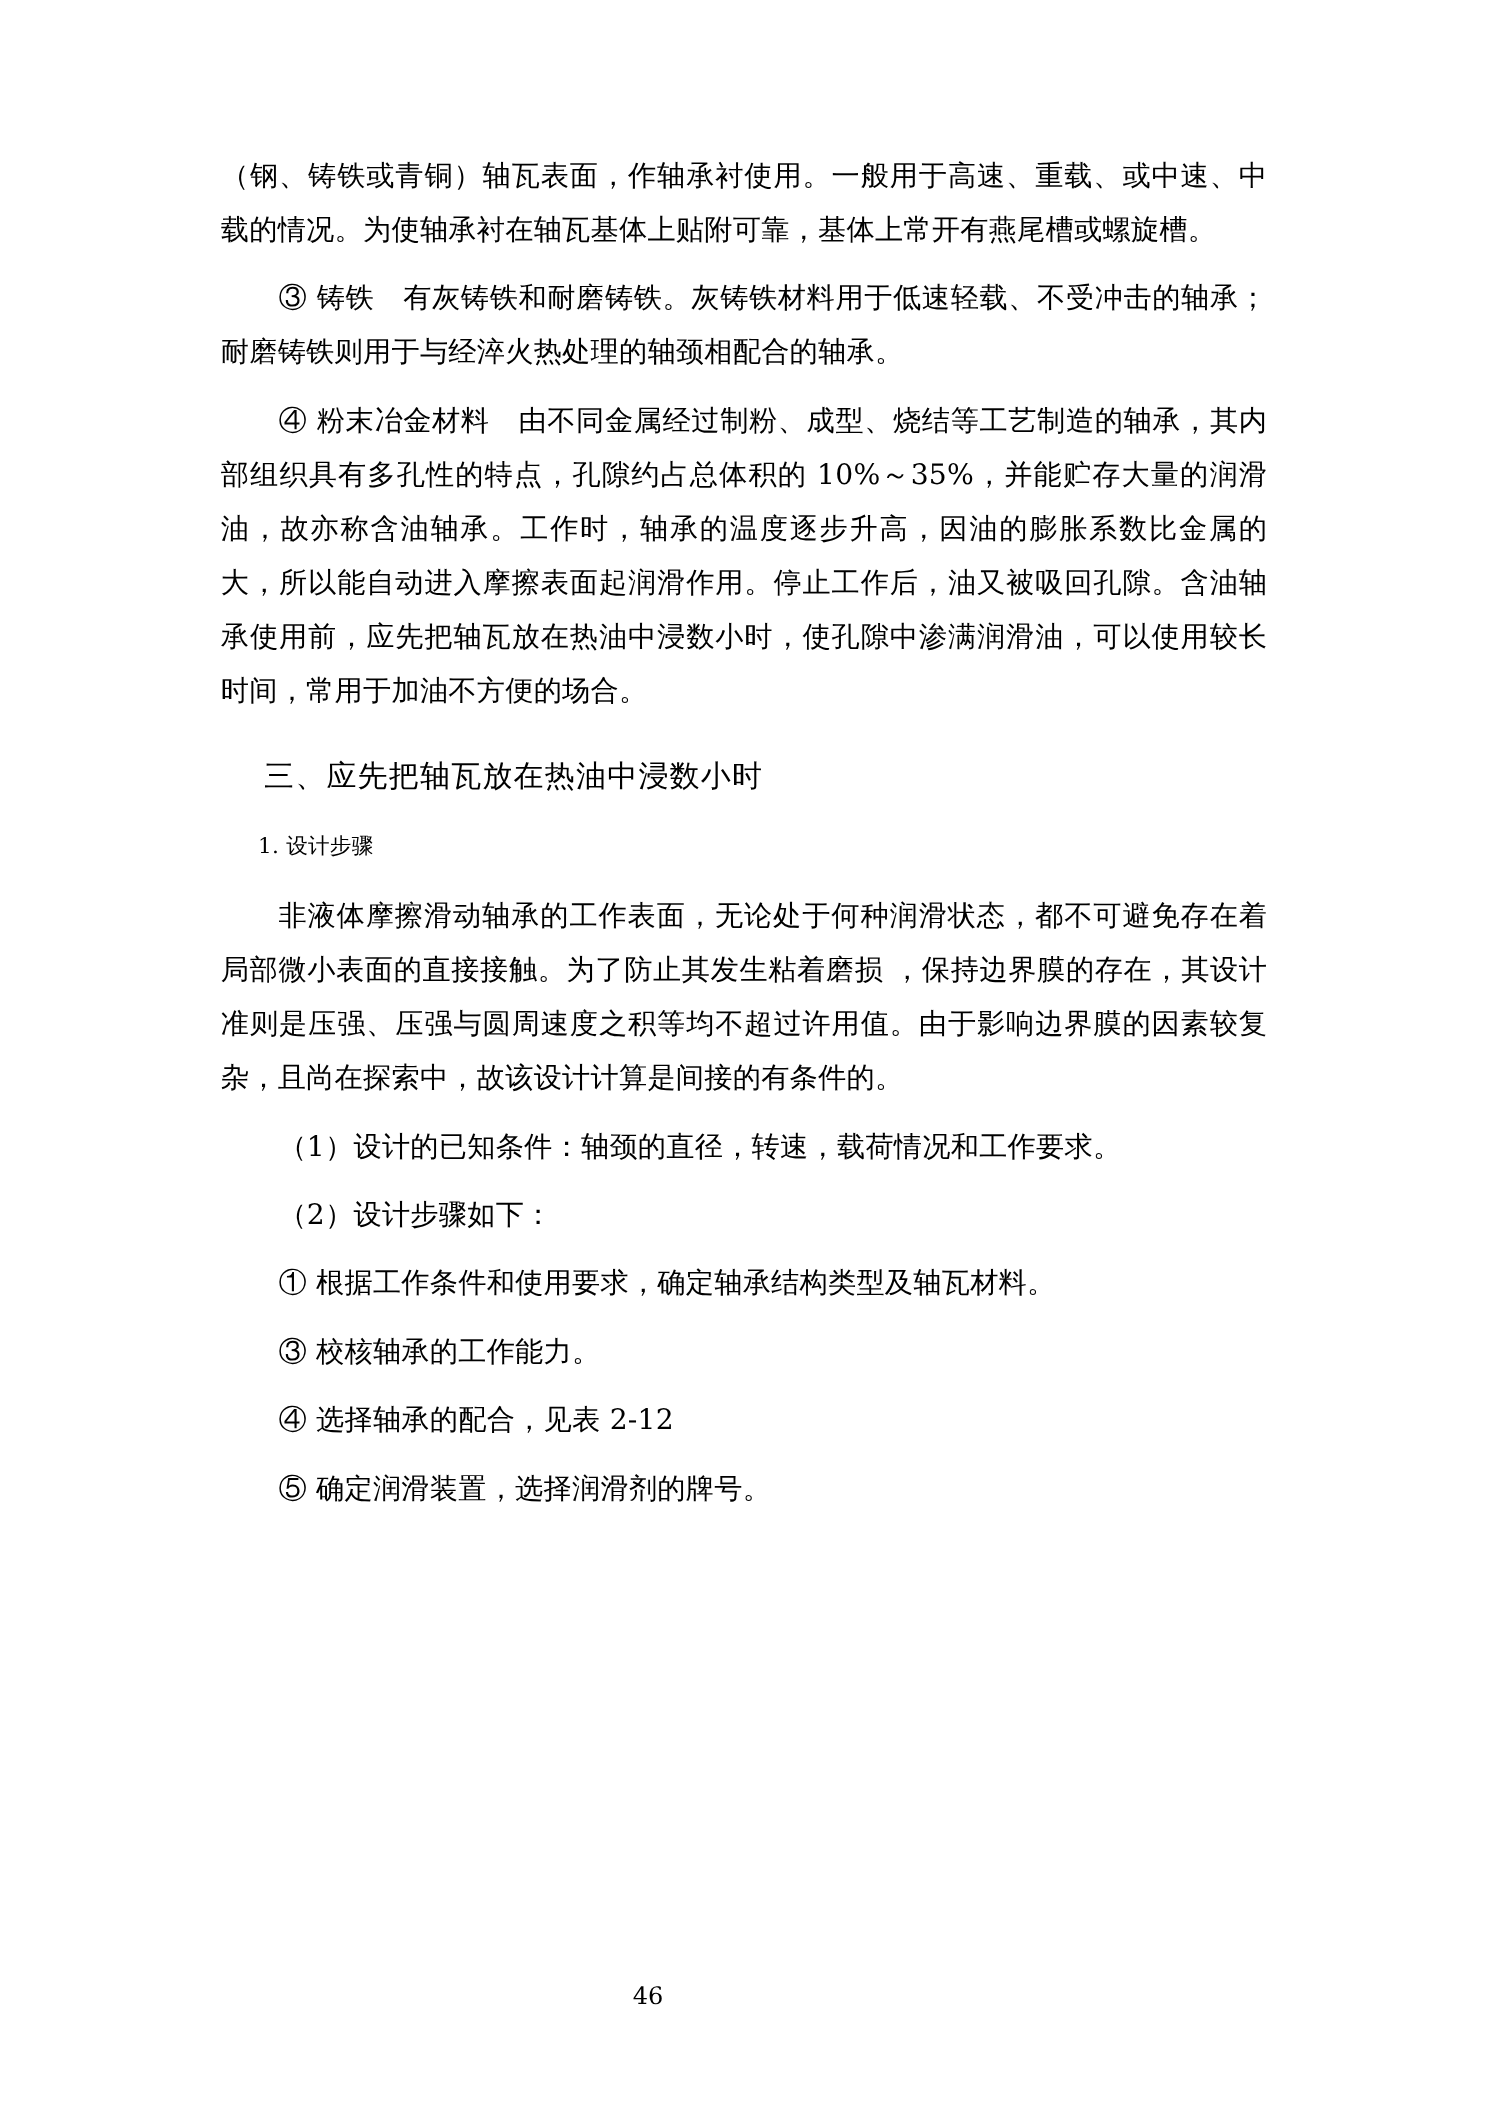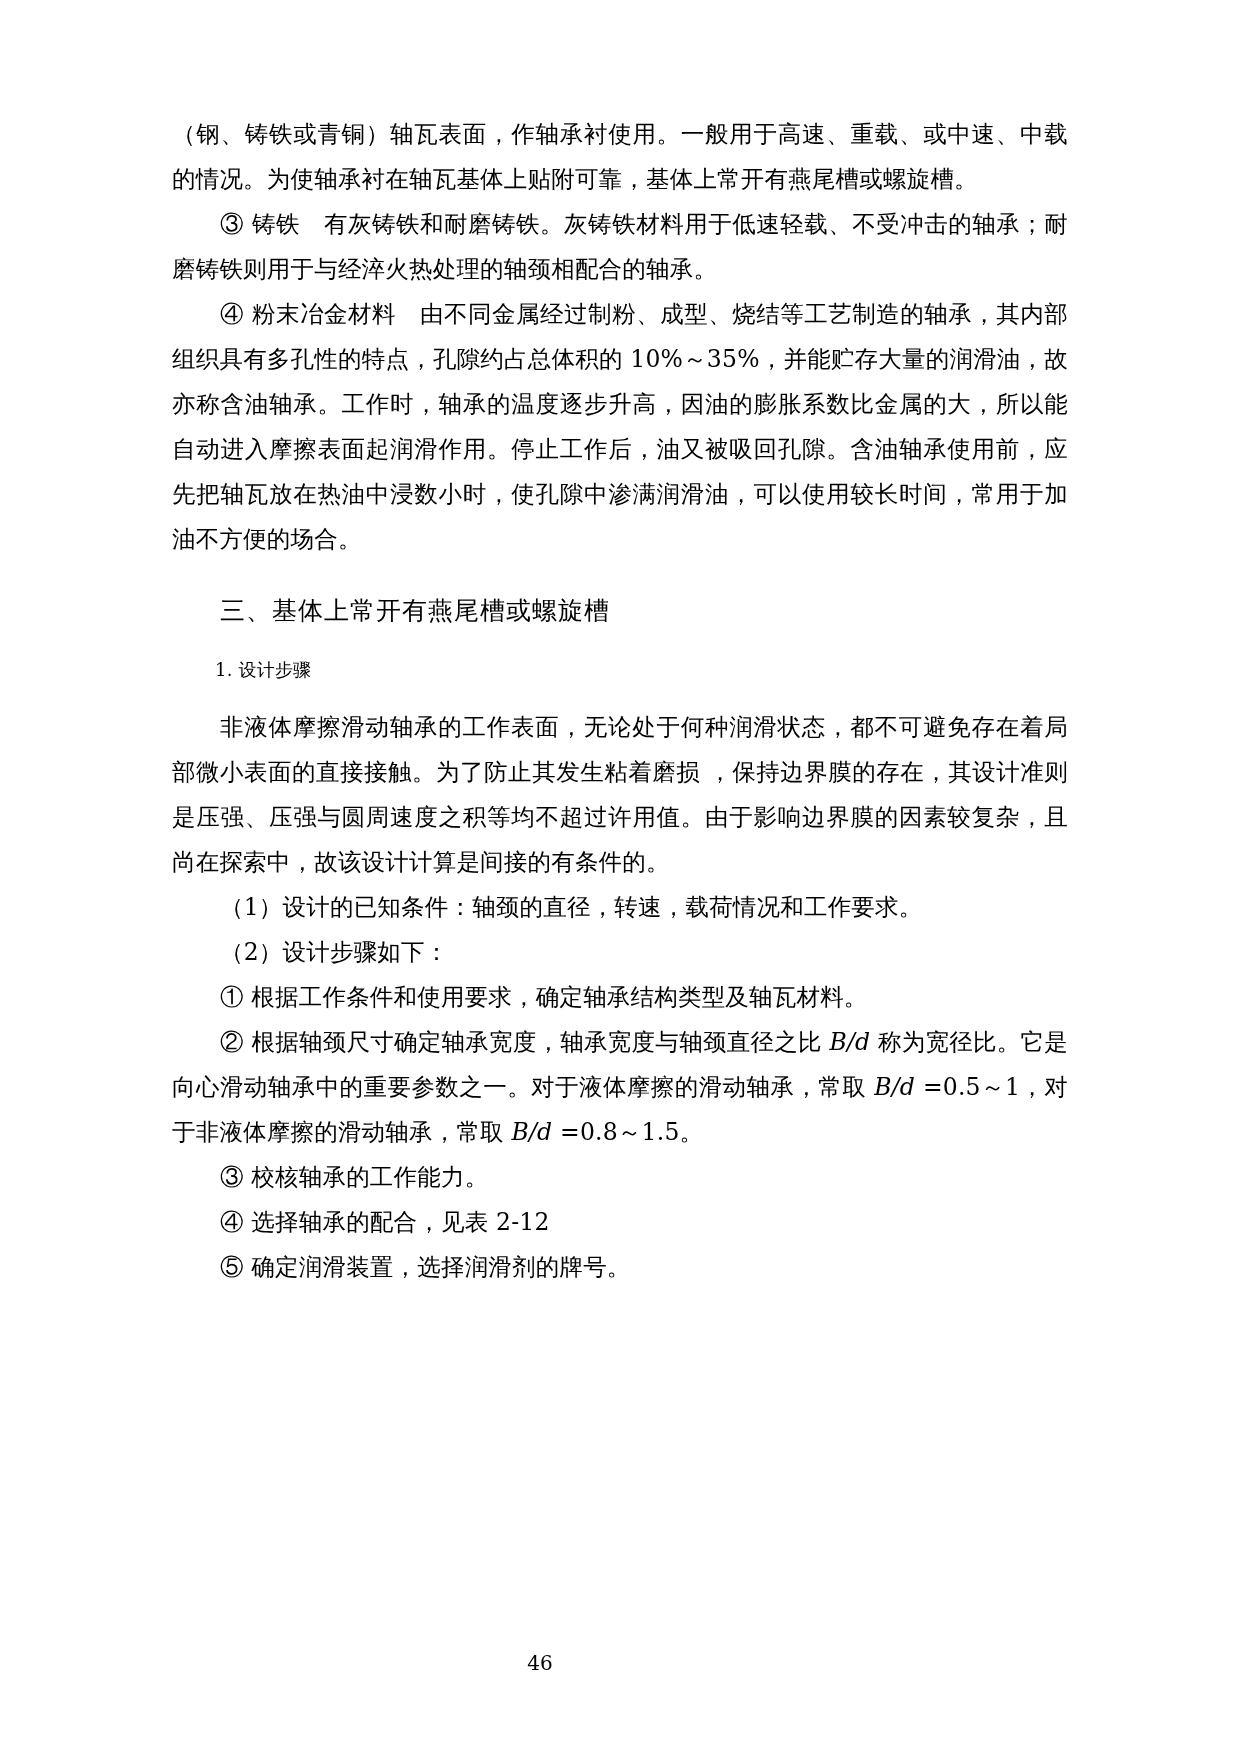--- a/index.html
+++ b/index.html
@@ -23,21 +23,21 @@
     position: relative;
   }
   .body-text {
     font-size: 23.5px;
     line-height: 45px;
     text-align: justify;
     text-justify: inter-ideograph;
     letter-spacing: 0.2px;
   }
   .p {
-    margin: 0;
+    margin: 12px;
     text-indent: 0;
   }
   .indent2 {
     text-indent: 48px;
   }
   .section-heading {
     font-size: 25px;
     line-height: 45px;
     margin: 26px 0 14px 0;
     text-indent: 48px;
@@ -72,33 +72,32 @@
 
   <div class="body-text">
 
     <p class="p">（钢、铸铁或青铜）轴瓦表面，作轴承衬使用。一般用于高速、重载、或中速、中载的情况。为使轴承衬在轴瓦基体上贴附可靠，基体上常开有燕尾槽或螺旋槽。</p>
 
     <p class="p indent2">③ 铸铁　有灰铸铁和耐磨铸铁。灰铸铁材料用于低速轻载、不受冲击的轴承；耐磨铸铁则用于与经淬火热处理的轴颈相配合的轴承。</p>
 
     <p class="p indent2">④ 粉末冶金材料　由不同金属经过制粉、成型、烧结等工艺制造的轴承，其内部组织具有多孔性的特点，孔隙约占总体积的 10%～35%，并能贮存大量的润滑油，故亦称含油轴承。工作时，轴承的温度逐步升高，因油的膨胀系数比金属的大，所以能自动进入摩擦表面起润滑作用。停止工作后，油又被吸回孔隙。含油轴承使用前，应先把轴瓦放在热油中浸数小时，使孔隙中渗满润滑油，可以使用较长时间，常用于加油不方便的场合。</p>
 
 
-    <h2 class="section-heading">三、基体上常开有燕尾槽或螺旋槽</h2>
+    <h2 class="section-heading">三、应先把轴瓦放在热油中浸数小时</h2>
 
     <p class="p sub-heading">1. 设计步骤</p>
 
     <p class="p indent2">非液体摩擦滑动轴承的工作表面，无论处于何种润滑状态，都不可避免存在着局部微小表面的直接接触。为了防止其发生粘着磨损 ，保持边界膜的存在，其设计准则是压强、压强与圆周速度之积等均不超过许用值。由于影响边界膜的因素较复杂，且尚在探索中，故该设计计算是间接的有条件的。</p>
 
     <p class="p indent2">（1）设计的已知条件：轴颈的直径，转速，载荷情况和工作要求。</p>
 
     <p class="p indent2">（2）设计步骤如下：</p>
 
     <p class="p indent2">① 根据工作条件和使用要求，确定轴承结构类型及轴瓦材料。</p>
 
-    <p class="p indent2"><span>② 根据轴颈尺寸确定轴承宽度，轴承宽度与轴颈直径之比 </span><span class="italic-var">B/d</span><span> 称为宽径比。它是向心滑动轴承中的重要参数之一。对于液体摩擦的滑动轴承，常取 </span><span class="italic-var">B/d</span><span> =0.5～1，对于非液体摩擦的滑动轴承，常取 </span><span class="italic-var">B/d</span><span> =0.8～1.5。</span></p>
 
     <p class="p indent2">③ 校核轴承的工作能力。</p>
 
     <p class="p indent2">④ 选择轴承的配合，见表 2-12</p>
 
     <p class="p indent2">⑤ 确定润滑装置，选择润滑剂的牌号。</p>
 
 
   </div>
 

